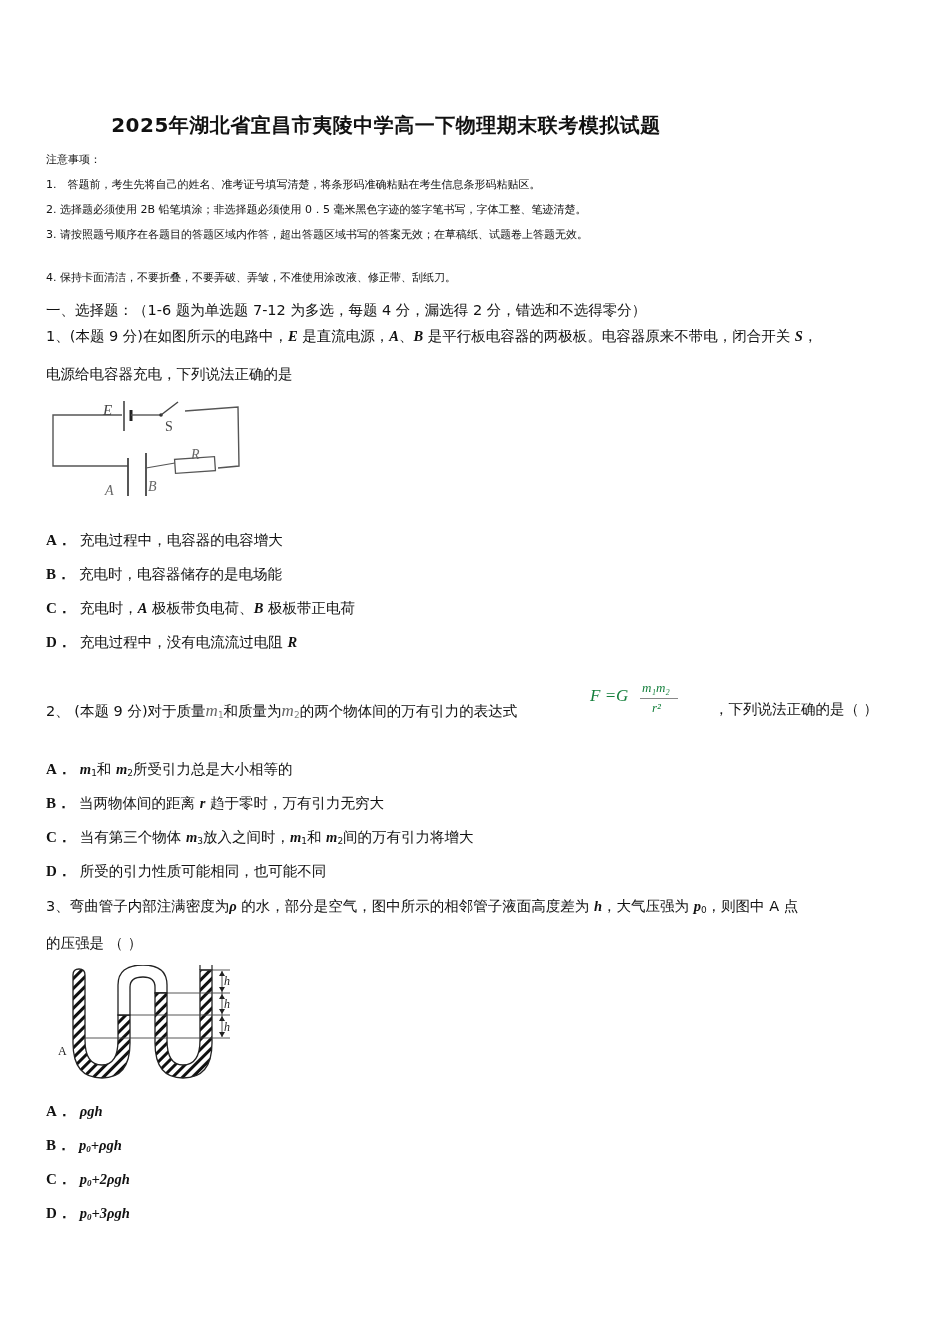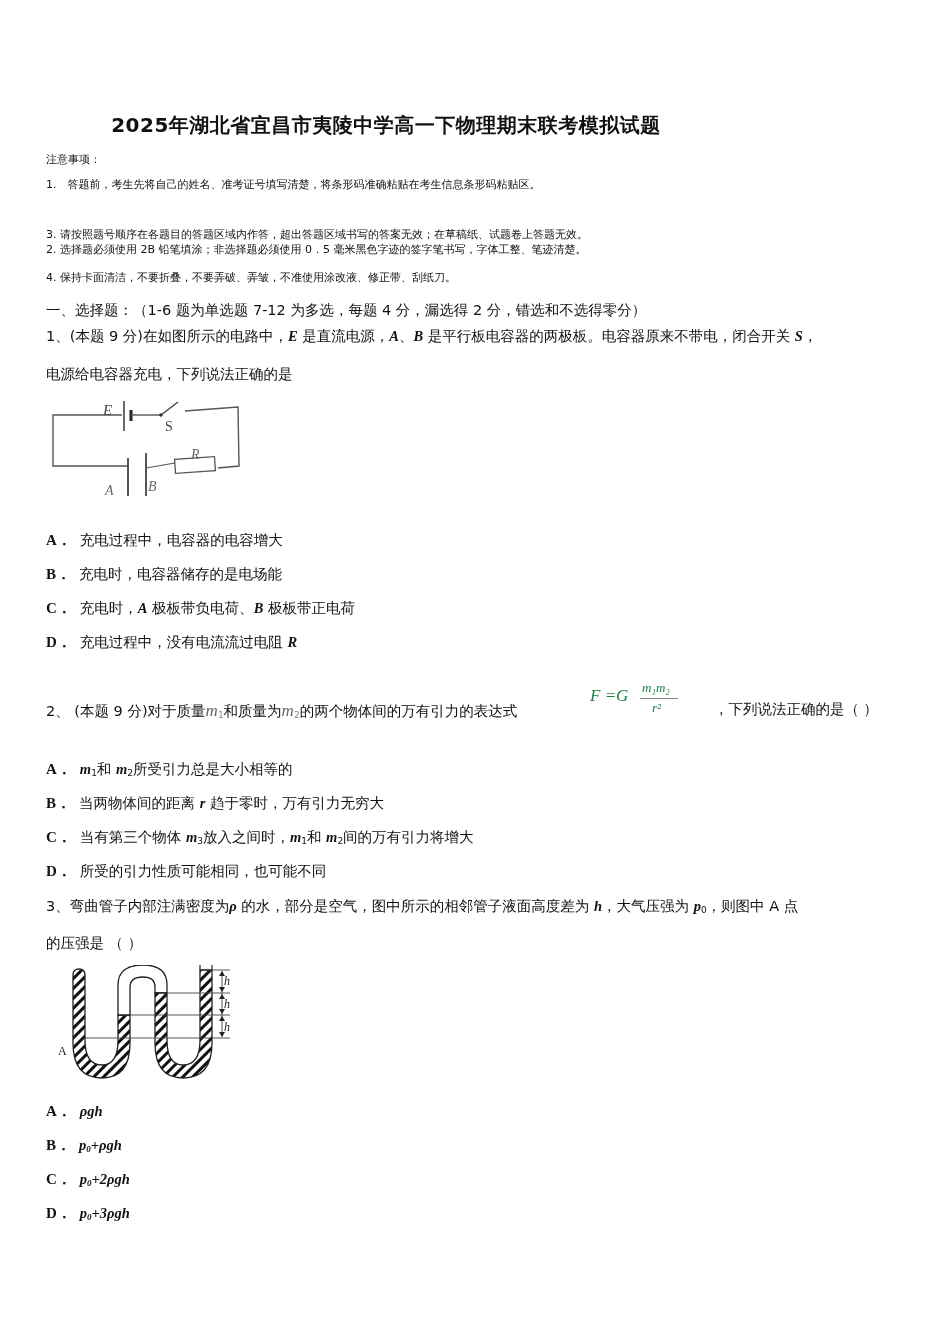--- a/index.html
+++ b/index.html
@@ -17,21 +17,21 @@
   sub { font-size:9px; vertical-align:-2px; }
   .formula { font-family:"Liberation Serif",serif; font-style:italic; color:#15803d; }
 </style>
 </head>
 <body>
 
 <div class="abs title">2025年湖北省宜昌市夷陵中学高一下物理期末联考模拟试题</div>
 
 <div class="abs note" style="left:46px;top:152px;">注意事项：</div>
 <div class="abs note" style="left:46px;top:177px;">1.　答题前，考生先将自己的姓名、准考证号填写清楚，将条形码准确粘贴在考生信息条形码粘贴区。</div>
-<div class="abs note" style="left:46px;top:202px;margin-top:40px;">2. 选择题必须使用 2B 铅笔填涂；非选择题必须使用 0．5 毫米黑色字迹的签字笔书写，字体工整、笔迹清楚。</div>
+<div class="abs note" style="left:46px;top:202px;">2. 选择题必须使用 2B 铅笔填涂；非选择题必须使用 0．5 毫米黑色字迹的签字笔书写，字体工整、笔迹清楚。</div>
 <div class="abs note" style="left:46px;top:227px;">3. 请按照题号顺序在各题目的答题区域内作答，超出答题区域书写的答案无效；在草稿纸、试题卷上答题无效。</div>
 <div class="abs note" style="left:46px;top:270px;">4. 保持卡面清洁，不要折叠，不要弄破、弄皱，不准使用涂改液、修正带、刮纸刀。</div>
 
 <div class="abs q" style="left:46px;top:301px;">一、选择题：（1-6 题为单选题 7-12 为多选，每题 4 分，漏选得 2 分，错选和不选得零分）</div>
 
 <div class="abs q" style="left:46px;top:327px;">
   <span>1、(本题 9 分)在如图所示的电路中，</span><span class="it">E</span><span> 是直流电源，</span><span class="it">A</span><span>、</span><span class="it">B</span><span> 是平行板电容器的两极板。电容器原来不带电，闭合开关 </span><span class="it">S</span><span>，</span>
 </div>
 <div class="abs q" style="left:46px;top:365px;">电源给电容器充电，下列说法正确的是</div>
 

